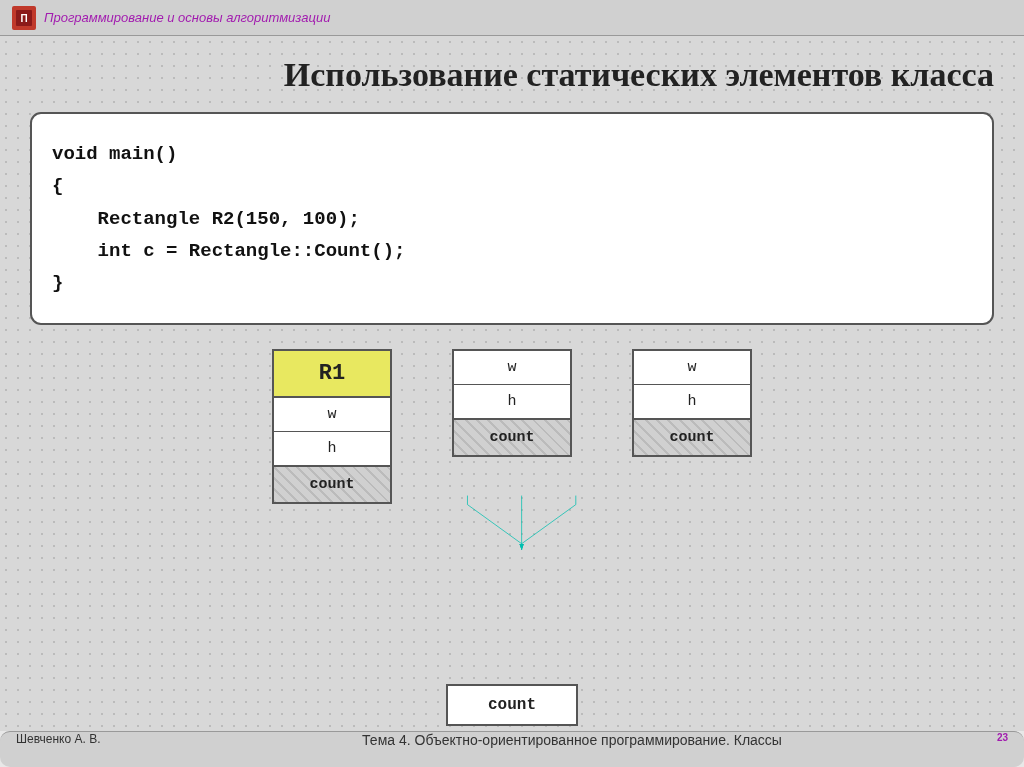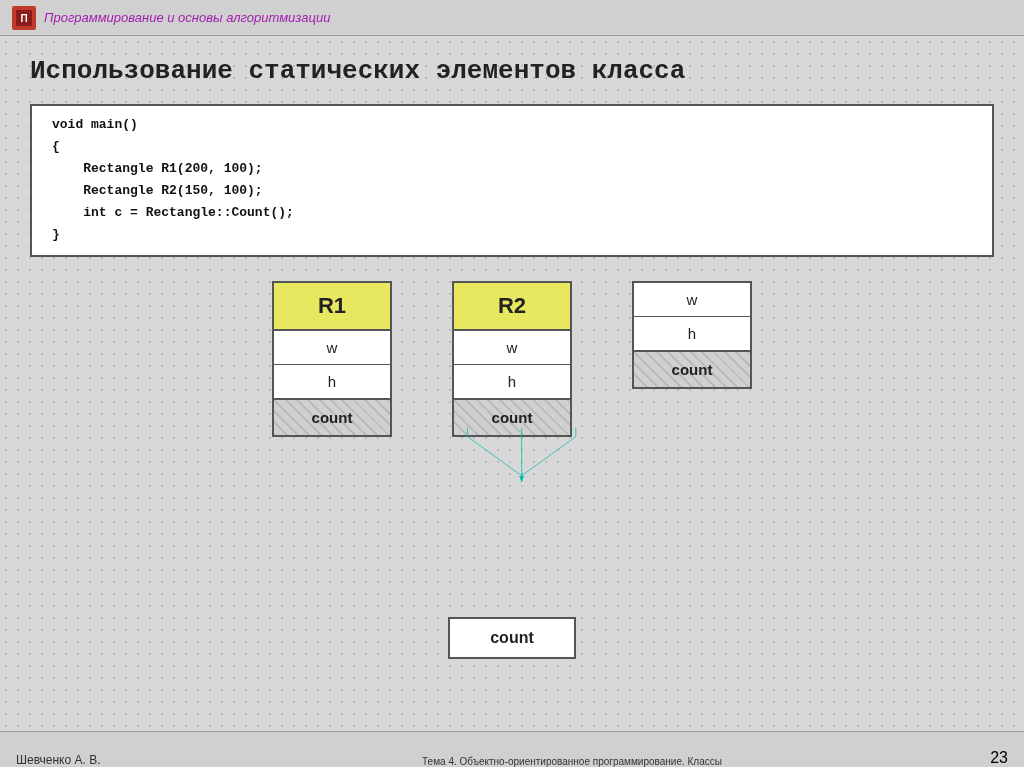--- a/index.html
+++ b/index.html
@@ -45,36 +45,36 @@
       background: #d8d8d8;
       background-image: radial-gradient(circle, #bbb 1px, transparent 1px);
       background-size: 12px 12px;
       padding: 20px 30px 10px 30px;
       height: calc(767px - 36px - 36px);
       position: relative;
     }
 
     
     .page-title {
-      text-align: left;
-      font-size: 26px;
+      text-align: right;
+      font-size: 34px;
       font-weight: bold;
       color: #222;
       margin-bottom: 18px;
-      font-family: Liberation Mono, monospace;
+      font-family: Liberation Serif, serif;
     }
 
     
     .code-block {
       background: white;
       border: 2px solid #555;
-      border-radius: 0;
-      padding: 8px 20px;
+      border-radius: 11px;
+      padding: 24px 20px;
       font-family: 'Courier New', Courier, monospace;
-      font-size: 13px;
+      font-size: 19px;
       line-height: 1.7;
       margin-bottom: 24px;
       color: #111;
     }
 
     
     .diagram-area {
       display: flex;
       justify-content: center;
       align-items: flex-start;
@@ -145,46 +145,48 @@
 
     
     .footer {
       position: absolute;
       bottom: 0;
       left: 0;
       right: 0;
       background: #d0d0d0;
       border-top: 1px solid #999;
       display: flex;
-      align-items: flex-end;
+      align-items: flex-start;
       height: 36px;
       padding: 0 16px;
+      border-radius: 10px;
     }
     .footer-left {
       font-size: 12px;
       color: #333;
       width: 180px;
     }
     .footer-center {
       flex: 1;
       text-align: center;
+      font-size: 14px;
+      color: #333;
+    }
+    .footer-right {
       font-size: 10px;
-      color: #333;
-    }
-    .footer-right {
-      font-size: 16px;
-      color: #000000;
-      font-weight: normal;
+      color: #a21caf;
+      font-weight: bold;
       width: 60px;
       text-align: right;
     }
 
     .diagram-with-arrows {
       position: relative;
       width: 100%;
+      font-family: Liberation Mono, monospace;
     }
   </style>
 </head>
 <body>
 
 <div class="header">
   <div class="header-icon">
     <svg width="18" height="18" viewBox="0 0 18 18">
       <rect x="1" y="1" width="16" height="16" fill="#8B1A1A" rx="1"></rect>
       <text x="9" y="13" text-anchor="middle" fill="white" font-size="10" font-weight="bold">П</text>
@@ -192,38 +194,36 @@
   </div>
   <span class="header-title">Программирование и основы алгоритмизации</span>
 </div>
 
 <div class="main">
   <div class="page-title">Использование статических элементов класса</div>
 
   <div class="code-block">
     <div><strong>void main()</strong></div>
     <div><strong>{</strong></div>
-    <div>&nbsp;&nbsp;&nbsp;&nbsp;<strong>Rectangle R1(200, 100);</strong></div>
     <div>&nbsp;&nbsp;&nbsp;&nbsp;<strong>Rectangle R2(150, 100);</strong></div>
     <div>&nbsp;&nbsp;&nbsp;&nbsp;<strong>int c = Rectangle::Count();</strong></div>
     <div><strong>}</strong></div>
   </div>
 
   <div class="diagram-with-arrows">
     <div class="diagram-area" id="objects-row">
 
       <div class="obj-box" id="box-r1">
         <div class="obj-header">R1</div>
         <div class="obj-field">w</div>
         <div class="obj-field">h</div>
         <div class="obj-count">count</div>
       </div>
 
       <div class="obj-box" id="box-r2">
-        <div class="obj-header">R2</div>
         <div class="obj-field">w</div>
         <div class="obj-field">h</div>
         <div class="obj-count">count</div>
       </div>
 
       <div class="obj-box" id="box-r3">
         <div class="obj-field">w</div>
         <div class="obj-field">h</div>
         <div class="obj-count">count</div>
       </div>

